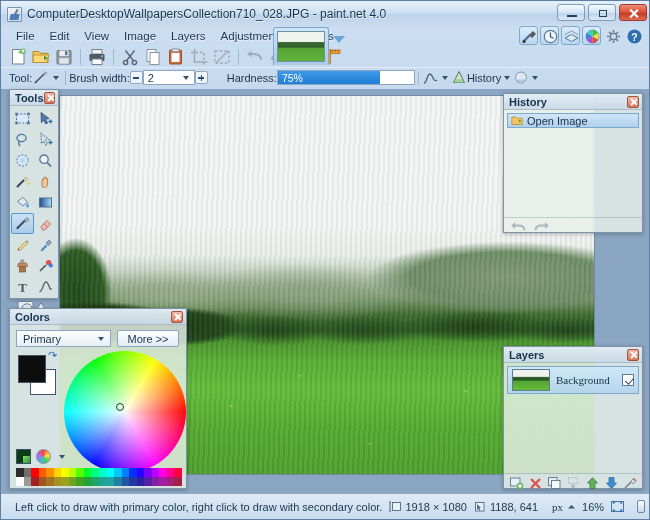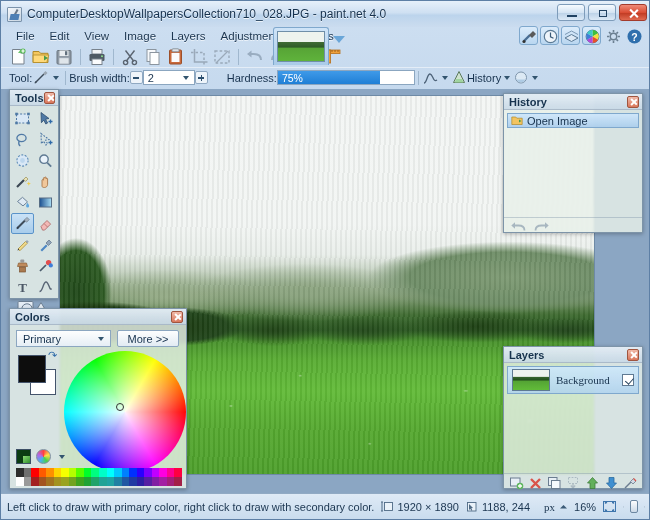--- a/index.html
+++ b/index.html
@@ -315,21 +315,21 @@
     position:absolute;left:0;bottom:0;width:100%;height:18px;
     display:flex;align-items:center;gap:4px;padding-left:5px;
     border-top:1px solid rgba(125,148,168,.4);
   }
 
   
   #statusbar{
     position:absolute; left:0; bottom:0; width:650px; height:26px;
     background:linear-gradient(180deg,#dfeaf6,#c9dcee);
     border-top:1px solid #91aac4;
-    display:flex; align-items:center; padding:0 6px; gap:6px;
+    display:flex; align-items:center; padding:0 14px; gap:6px;
     font-size:11px; color:#1b3550;
   }
   #sb-hint{ margin-right:auto; white-space:nowrap;}
   .sb-grp{display:flex;align-items:center;gap:4px;white-space:nowrap;}
   #zoom-slider{
     width:86px;height:12px;position:relative;display:flex;align-items:center;
   }
   #zoom-track{width:100%;height:2px;background:#7e96ad;}
   #zoom-knob{
     position:absolute;left:40px;width:8px;height:13px;border-radius:2px;
@@ -875,28 +875,28 @@
     </div>
   </div>
 
   <div id="statusbar">
     <span id="sb-hint">Left click to draw with primary color, right click to draw with secondary color.</span>
     <div class="sb-grp">
       <svg width="13" height="13" viewBox="0 0 13 13">
         <path d="M2 2v9M1 2h2M1 11h2" stroke="#4f6a85" stroke-width="1"></path>
         <rect x="4.5" y="2.5" width="8" height="8" fill="#eaf2f9" stroke="#4f6a85" stroke-width=".9"></rect>
       </svg>
-      <span>1920 × 1890</span>
+      <span>1918 × 1080</span>
     </div>
     <div class="sb-grp">
       <svg width="13" height="13" viewBox="0 0 13 13">
         <rect x="2.5" y="2.5" width="8.5" height="8.5" fill="#eaf2f9" stroke="#4f6a85" stroke-width=".9"></rect>
         <path d="M4 4l4 4-1.7.3 1 1.9-1 .5-1-1.9-1.3 1.2z" fill="#4f6a85"></path>
       </svg>
-      <span>1188, 244</span>
+      <span>1188, 641</span>
     </div>
     <div class="sb-grp" style="margin-left:8px;font-family:Liberation Serif, serif;">
       <span>px</span>
       <svg width="9" height="8" viewBox="0 0 9 8">
         <path d="M1 5.5L4.5 2 8 5.5z" fill="#3b5a77"></path>
       </svg>
     </div>
     <span>16%</span>
     <div class="sb-iconbtn">
       <svg width="15" height="15" viewBox="0 0 15 15">

